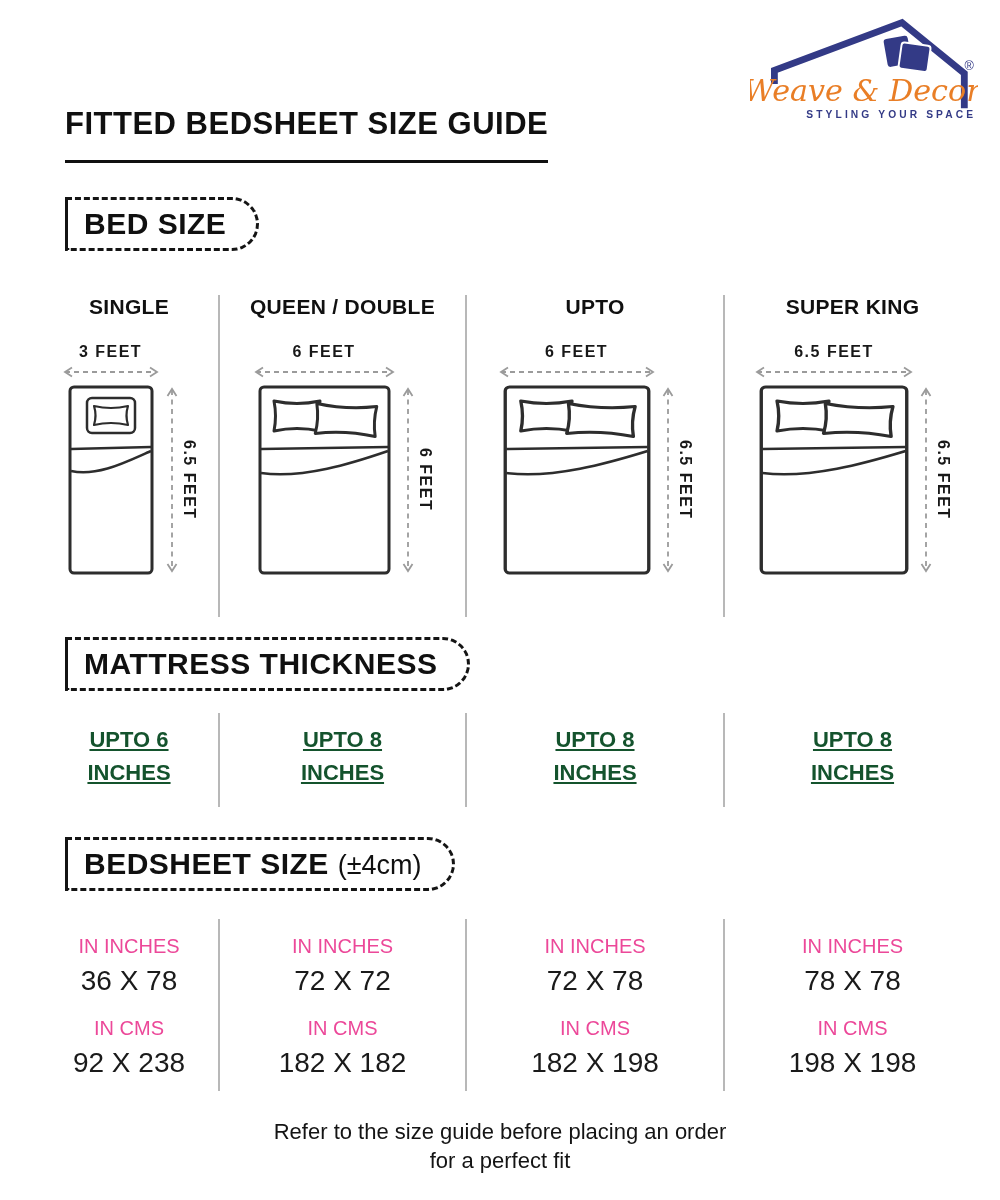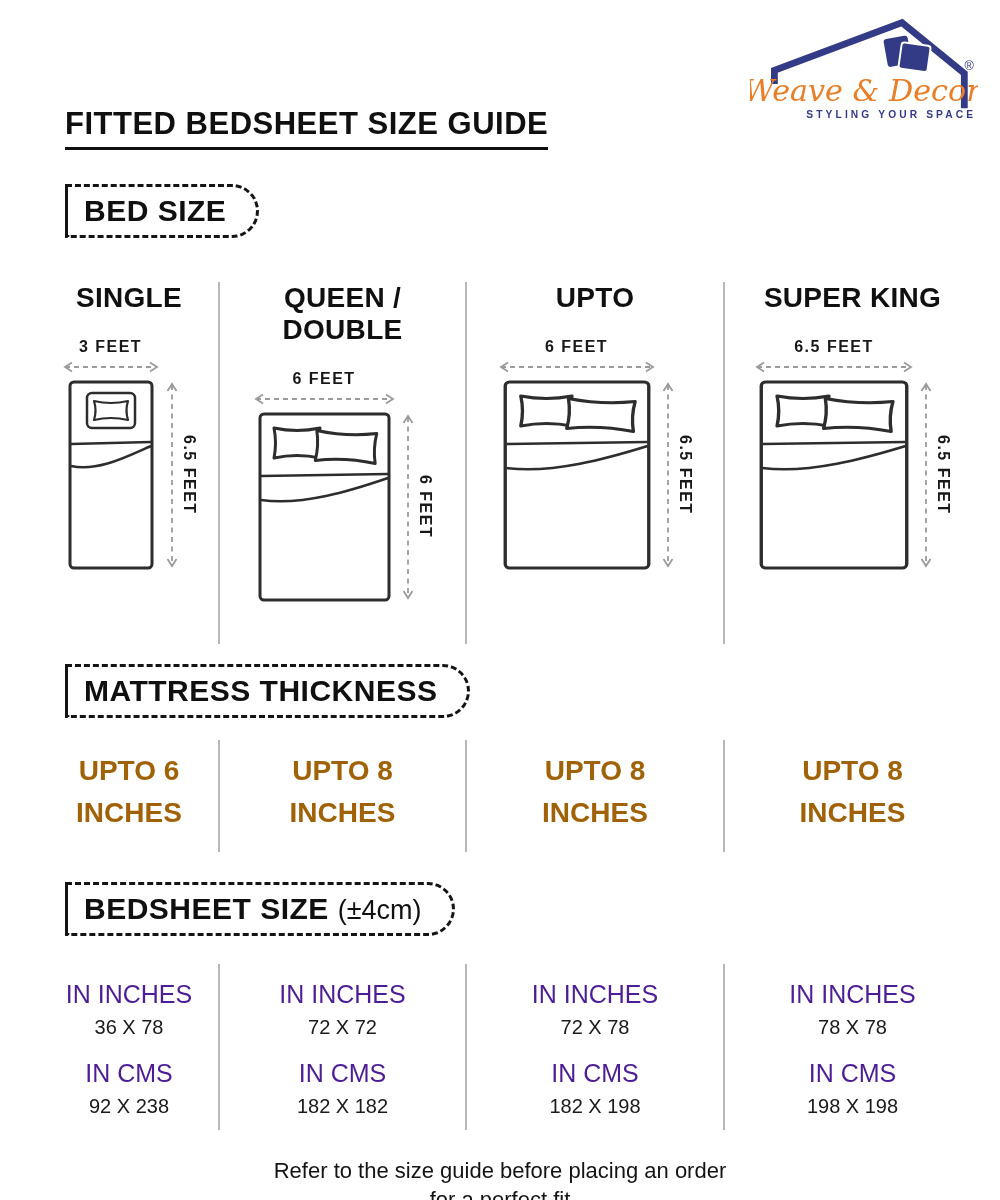--- a/index.html
+++ b/index.html
@@ -3,53 +3,53 @@
 <meta charset="utf-8">
 <style>
   * { margin:0; padding:0; box-sizing:border-box; }
   html,body { width:1000px; height:1200px; background:#ffffff; overflow:hidden;
     font-family:"Liberation Sans", sans-serif; color:#161616; position:relative; }
 
   .logo { position:absolute; top:10px; right:22px; width:228px; height:112px; }
 
   .title-row { margin:106px 0 0 65px; }
   .page-title { display:inline-block; font-size:31px; font-weight:800; color:#101010;
-    letter-spacing:.5px; border-bottom:3px solid #101010; padding-bottom:5px; }
+    letter-spacing:.5px; border-bottom:3px solid #101010; padding-bottom:18px; }
 
   .pill { display:inline-block; border:3px dashed #141414; border-left:3px solid #141414;
     border-radius:0 32px 32px 0; padding:7px 30px 7px 16px; font-size:30px; font-weight:800;
     color:#101010; letter-spacing:.5px; margin-left:65px; }
   .pill .tol { font-weight:400; font-size:27px; letter-spacing:0; }
 
   .grid { display:grid; grid-template-columns:180px 247px 258px 255px; margin-left:40px; }
   .grid > .cell { text-align:center; }
   .grid > .cell:not(:last-child) { border-right:2px solid #b8b8b8; }
 
   .beds-grid { margin-top:44px; }
   .beds-grid > .cell { padding-bottom:42px; }
-  .col-title { font-size:28px; font-weight:700; letter-spacing:.3px; color:#101010; margin-bottom:24px; }
+  .col-title { font-size:21px; font-weight:700; letter-spacing:.3px; color:#101010; margin-bottom:24px; }
   .bed-fig { display:flex; justify-content:center; align-items:flex-start; }
   .bed-left { display:flex; flex-direction:column; align-items:center; }
   .dim-label { font-size:16px; font-weight:700; letter-spacing:1.5px; height:22px; color:#181818; }
   .h-arrow { height:14px; margin-bottom:6px; }
   .v-dim { display:flex; margin-top:42px; margin-left:4px; }
   .v-label { writing-mode:vertical-rl; font-size:16px; font-weight:700; letter-spacing:1.5px;
     color:#181818; margin-left:1px; }
 
   .mattress-pill { margin-top:20px; }
   .mattress-grid { margin-top:22px; }
-  .mattress-grid > .cell { padding:10px 0 18px; font-size:28px; font-weight:700;
-    line-height:1.5; color:#a16207; }
+  .mattress-grid > .cell { padding:10px 0 18px; font-size:22px; font-weight:700;
+    line-height:1.5; color:#14532d;text-decoration:underline; }
 
   .sheet-pill { margin-top:30px; }
   .sheet-grid { margin-top:28px; }
   .sheet-grid > .cell { padding:8px 0 12px; }
-  .tbl-label { font-size:25px; color:#4c1d95; margin-top:8px; }
+  .tbl-label { font-size:20px; color:#ec4899; margin-top:8px; }
   .tbl-label.cms { margin-top:20px; }
-  .tbl-value { font-size:20px; color:#1a1a1a; margin-top:7px; }
+  .tbl-value { font-size:28px; color:#1a1a1a; margin-top:7px; }
 
   .footer { margin-top:26px; text-align:center; font-size:22px; line-height:1.32; color:#141414; }
 
   svg { display:block; }
 </style>
 </head>
 <body>
 
 <div class="logo">
   <svg width="228" height="112" viewBox="0 0 228 115">

